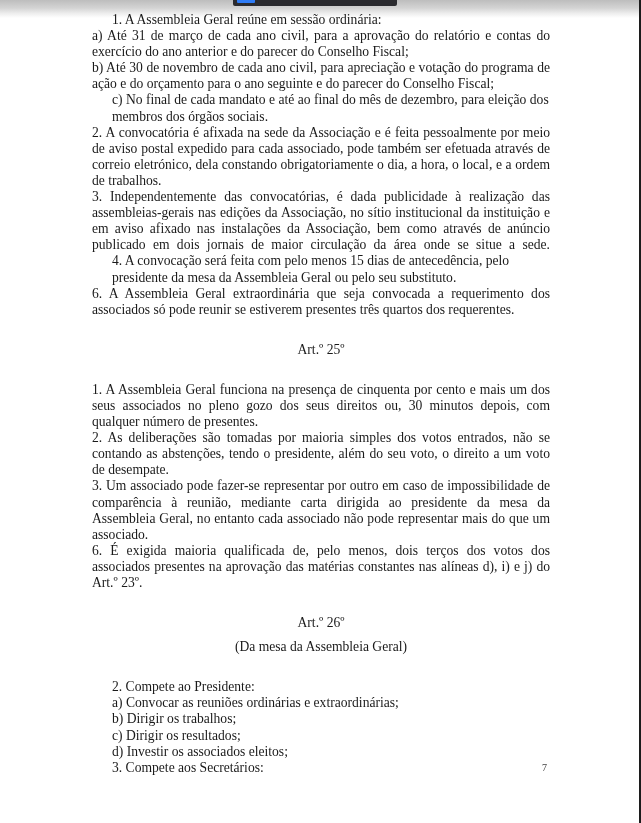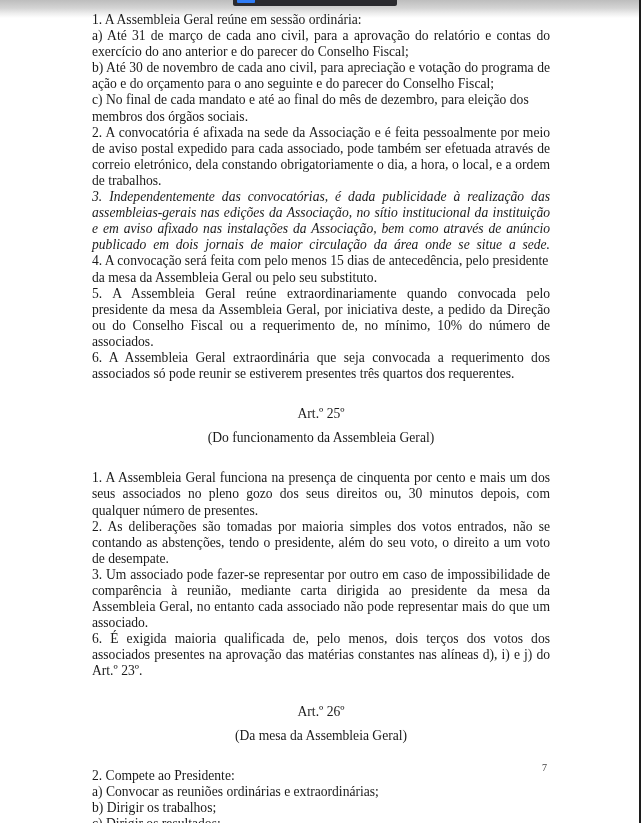--- a/index.html
+++ b/index.html
@@ -59,22 +59,22 @@
       font-family: "Liberation Serif", serif;
       font-size: 13.6px;
       line-height: 16.1px;
       color: #1a1a1a;
       z-index: 2;
     }
     .p {
       margin: 0;
       text-align: justify;
     }
-    .left { text-align: left; }
-    .justify-all { text-align-last: justify; font-style: italic; }
+    .left { text-align: left; margin-left: 20px; }
+    .justify-all { text-align-last: justify; }
     .heading {
       text-align: center;
       margin: 8px;
     }
     .gap-big { height: 16px; }
     .page-number {
       position: absolute;
       left: 542px;
       top: 762px;
       font-family: "Liberation Serif", serif;
@@ -96,27 +96,25 @@
 
   <div class="content">
     <div id="art24">
         <p class="p left">1. A Assembleia Geral reúne em sessão ordinária:</p>
         <p class="p">a) Até 31 de março de cada ano civil, para a aprovação do relatório e contas do exercício do ano anterior e do parecer do Conselho Fiscal;</p>
         <p class="p">b) Até 30 de novembro de cada ano civil, para apreciação e votação do programa de ação e do orçamento para o ano seguinte e do parecer do Conselho Fiscal;</p>
         <p class="p left">c) No final de cada mandato e até ao final do mês de dezembro, para eleição dos membros dos órgãos sociais.</p>
         <p class="p">2. A convocatória é afixada na sede da Associação e é feita pessoalmente por meio de aviso postal expedido para cada associado, pode também ser efetuada através de correio eletrónico, dela constando obrigatoriamente o dia, a hora, o local, e a ordem de trabalhos.</p>
         <p class="p justify-all">3. Independentemente das convocatórias, é dada publicidade à realização das assembleias-gerais nas edições da Associação, no sítio institucional da instituição e em aviso afixado nas instalações da Associação, bem como através de anúncio publicado em dois jornais de maior circulação da área onde se situe a sede.</p>
         <p class="p left">4. A convocação será feita com pelo menos 15 dias de antecedência, pelo presidente da mesa da Assembleia Geral ou pelo seu substituto.</p>
-        <p class="p">5. A Assembleia Geral reúne extraordinariamente quando convocada pelo presidente da mesa da Assembleia Geral, por iniciativa deste, a pedido da Direção ou do Conselho Fiscal ou a requerimento de, no mínimo, 10% do número de associados.</p>
         <p class="p">6. A Assembleia Geral extraordinária que seja convocada a requerimento dos associados só pode reunir se estiverem presentes três quartos dos requerentes.</p>
       </div>
 
     <div class="gap-big"></div>
     <p class="heading">Art.º 25º</p>
-    <p class="heading">(Do funcionamento da Assembleia Geral)</p>
     <div class="gap-big"></div>
     <div id="art25">
         <p class="p">1. A Assembleia Geral funciona na presença de cinquenta por cento e mais um dos seus associados no pleno gozo dos seus direitos ou, 30 minutos depois, com qualquer número de presentes.</p>
         <p class="p">2. As deliberações são tomadas por maioria simples dos votos entrados, não se contando as abstenções, tendo o presidente, além do seu voto, o direito a um voto de desempate.</p>
         <p class="p">3. Um associado pode fazer-se representar por outro em caso de impossibilidade de comparência à reunião, mediante carta dirigida ao presidente da mesa da Assembleia Geral, no entanto cada associado não pode representar mais do que um associado.</p>
         <p class="p">6. É exigida maioria qualificada de, pelo menos, dois terços dos votos dos associados presentes na aprovação das matérias constantes nas alíneas d), i) e j) do Art.º 23º.</p>
       </div>
 
     <div class="gap-big"></div>
     <p class="heading">Art.º 26º</p>

